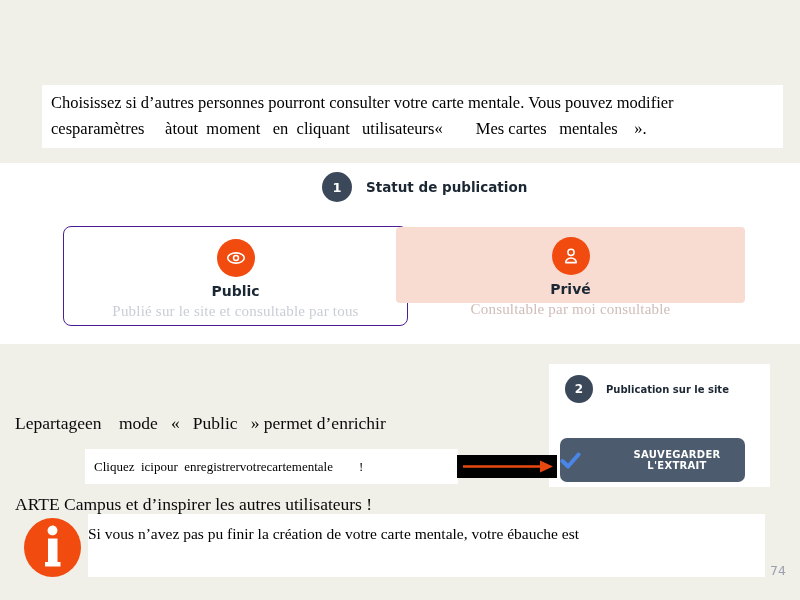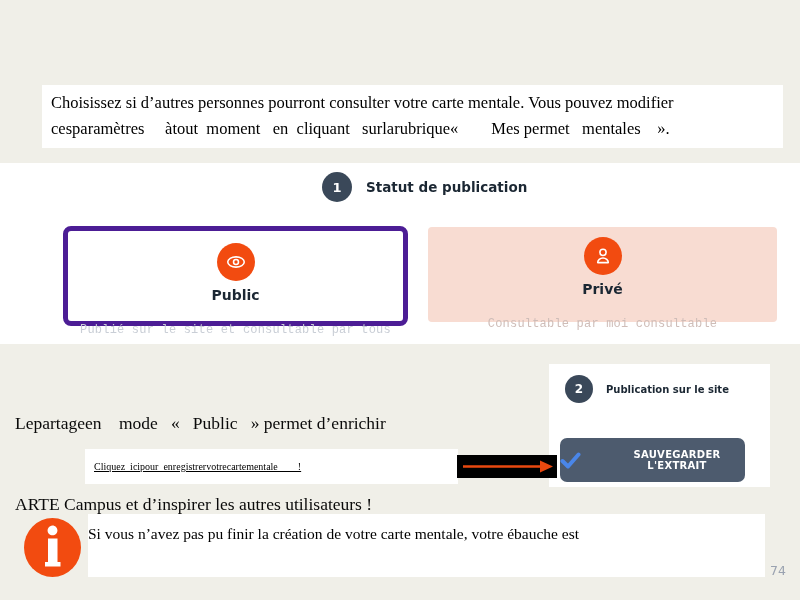--- a/index.html
+++ b/index.html
@@ -41,38 +41,38 @@
   .step-label{
     font-family:"DejaVu Sans",sans-serif;font-weight:bold;
     font-size:13.5px;color:#1b2733;
   }
   .card{
     position:absolute;display:flex;flex-direction:column;align-items:center;
     cursor:pointer;
   }
   .card-public{
     left:63px;top:63px;width:345px;height:100px;background:#fff;
-    border:5px solid #4c1d95;border-radius:8px;
+    border:1px solid #4c1d95;border-radius:8px;
   }
   .card-prive{
-    left:428px;top:64px;width:349px;height:95px;
+    left:396px;top:64px;width:349px;height:76px;
     background:var(--prive-bg);border-radius:4px;
   }
   .icon-circle{
     width:38px;height:38px;border-radius:50%;background:var(--accent-orange);
     display:flex;align-items:center;justify-content:center;margin-top:12px;flex:0 0 auto;
   }
   .card-prive .icon-circle{margin-top:10px;}
   .card-name{
     font-family:"DejaVu Sans",sans-serif;font-weight:bold;font-size:14px;
     color:#1b2733;margin-top:6px;
   }
   .card-desc{
-    font-family:Liberation Mono, monospace;font-size:12px;color:#c9ced6;
-    margin-top:20px;letter-spacing:0.2px;
+    font-family:Liberation Serif, serif;font-size:15px;color:#c9ced6;
+    margin-top:4px;letter-spacing:0.2px;
   }
   .desc-prive{color:#cfbdb8;}
   .share-note{
     position:absolute;left:15px;top:356px;font-size:17.5px;color:#0a0a0a;
     line-height:27px;white-space:pre-wrap;
   }
   .right-panel{
     position:absolute;left:549px;top:364px;width:221px;height:123px;background:#fff;
   }
   .step2{left:16px;top:11px;gap:13px;}
@@ -84,21 +84,21 @@
     display:flex;align-items:center;justify-content:center;gap:28px;cursor:pointer;
   }
   .save-label{
     color:#fff;font-family:"DejaVu Sans",sans-serif;font-weight:bold;
     font-size:10px;letter-spacing:0.3px;
   }
   .cliquez-box{
     position:absolute;left:85px;top:449px;width:373px;height:35px;background:#fff;
     display:flex;align-items:center;
   }
-  .cliquez-text{font-size:10px;padding-left:9px;white-space:pre-wrap;text-decoration:underline;}
+  .cliquez-text{font-size:13px;padding-left:9px;white-space:pre-wrap;}
   .arrow-strip{
     position:absolute;left:457px;top:455px;width:100px;height:23px;background:#000;
   }
   .footer-box{
     position:absolute;left:88px;top:514px;width:677px;height:63px;background:#fff;
     padding:7px 0 0 0;
   }
   .footer-line{font-size:15.5px;line-height:25px;white-space:pre-wrap;}
   .info-badge{position:absolute;left:24px;top:518px;width:57px;height:59px;}
   .page-number{
@@ -107,21 +107,21 @@
   }
 </style>
 </head>
 <body>
 
 <div class="page">
 
 
   <div class="intro-box">
     <div class="serif-line">Choisissez si d’autres personnes pourront consulter votre carte mentale. Vous pouvez modifier</div>
-    <div class="serif-line">cesparamètres     àtout  moment   en  cliquant   surlarubrique«        Mes permet   mentales    ».</div>
+    <div class="serif-line">cesparamètres     àtout  moment   en  cliquant   utilisateurs«        Mes cartes   mentales    ».</div>
   </div>
 
   <div class="white-band">
 
     <div class="step-header step1">
       <div class="badge">1</div>
       <div class="step-label">Statut de publication</div>
     </div>
 
     <div class="card card-public">

